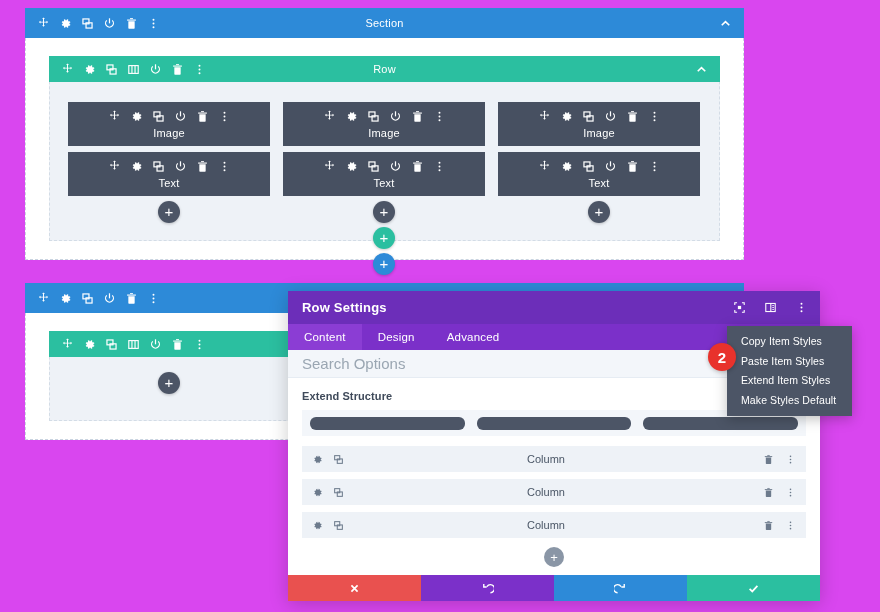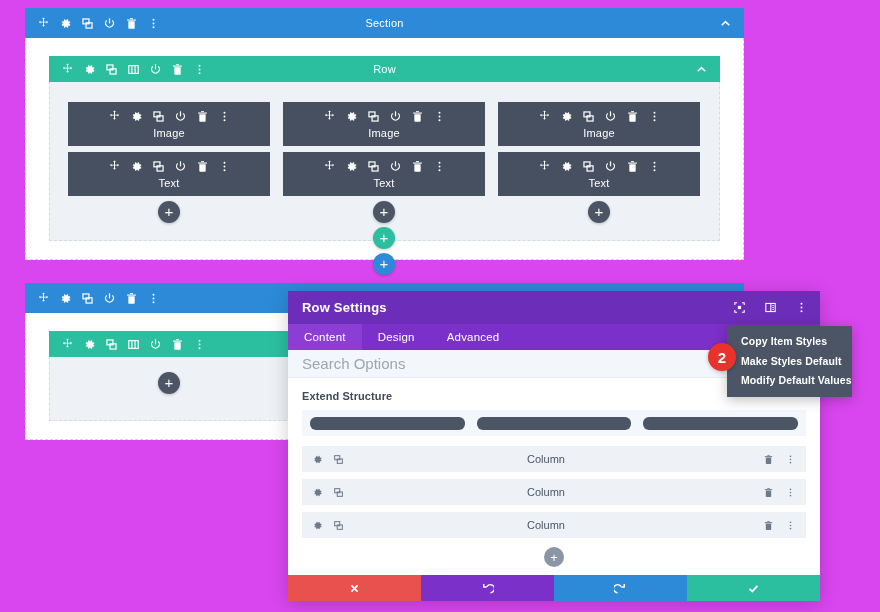--- a/index.html
+++ b/index.html
@@ -156,21 +156,21 @@
   #ctx-menu {
     position: absolute; left: 727px; top: 326px; width: 125px;
     background: #4c5566; color: #fff;
     padding: 6px 0;
     box-shadow: 0 3px 12px rgba(0,0,0,.25);
     z-index: 40;
   }
   #ctx-menu .mi {
     font-size: 10.5px; line-height: 19.6px;
     padding: 0 0 0 14px; white-space: nowrap; letter-spacing: .1px;
-    font-weight: bold;
+    font-weight: normal;
   }
 
   
   .step-badge {
     position: absolute; width: 28px; height: 28px; border-radius: 50%;
     background: #e8322c; color: #fff;
     display: flex; align-items: center; justify-content: center;
     font-size: 15px; font-weight: bold;
     box-shadow: 0 1px 4px rgba(0,0,0,.25);
     z-index: 60;
@@ -851,21 +851,22 @@
             <svg viewBox="0 0 16 16" fill="none" stroke="#fff" stroke-width="2.1">
               <path d="M3.2 8.4 6.5 11.6 12.8 4.8"></path>
             </svg>
           </span>
       </div>
     </div>
   </div>
 
   <div id="ctx-menu">
     <div class="mi">Copy Item Styles</div>
+    <div class="mi">Paste Item Styles</div>
+    <div class="mi">Extend Item Styles</div>
     <div class="mi">Make Styles Default</div>
-    <div class="mi">Modify Default Values</div>
   </div>
 
   <div class="step-badge" style="left:708px; top:343px;">
     <span>2</span>
   </div>
 
 </div>
 
 </body></html>

